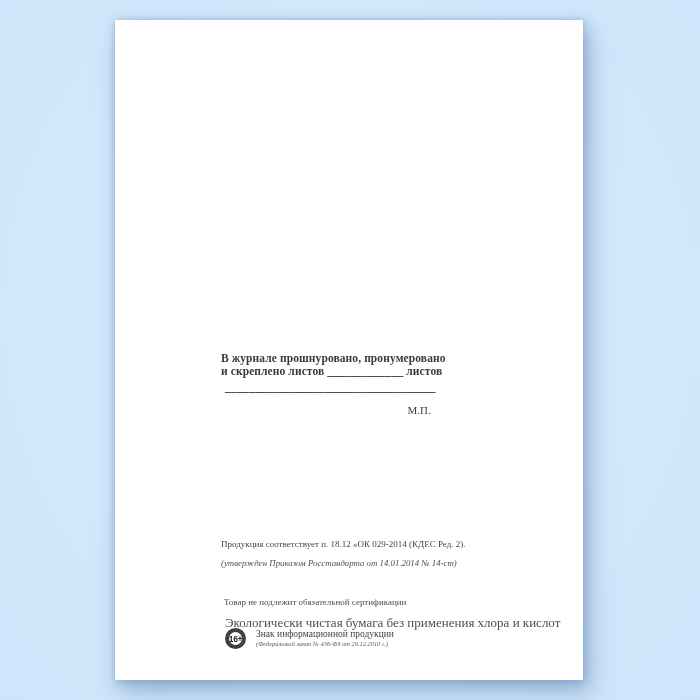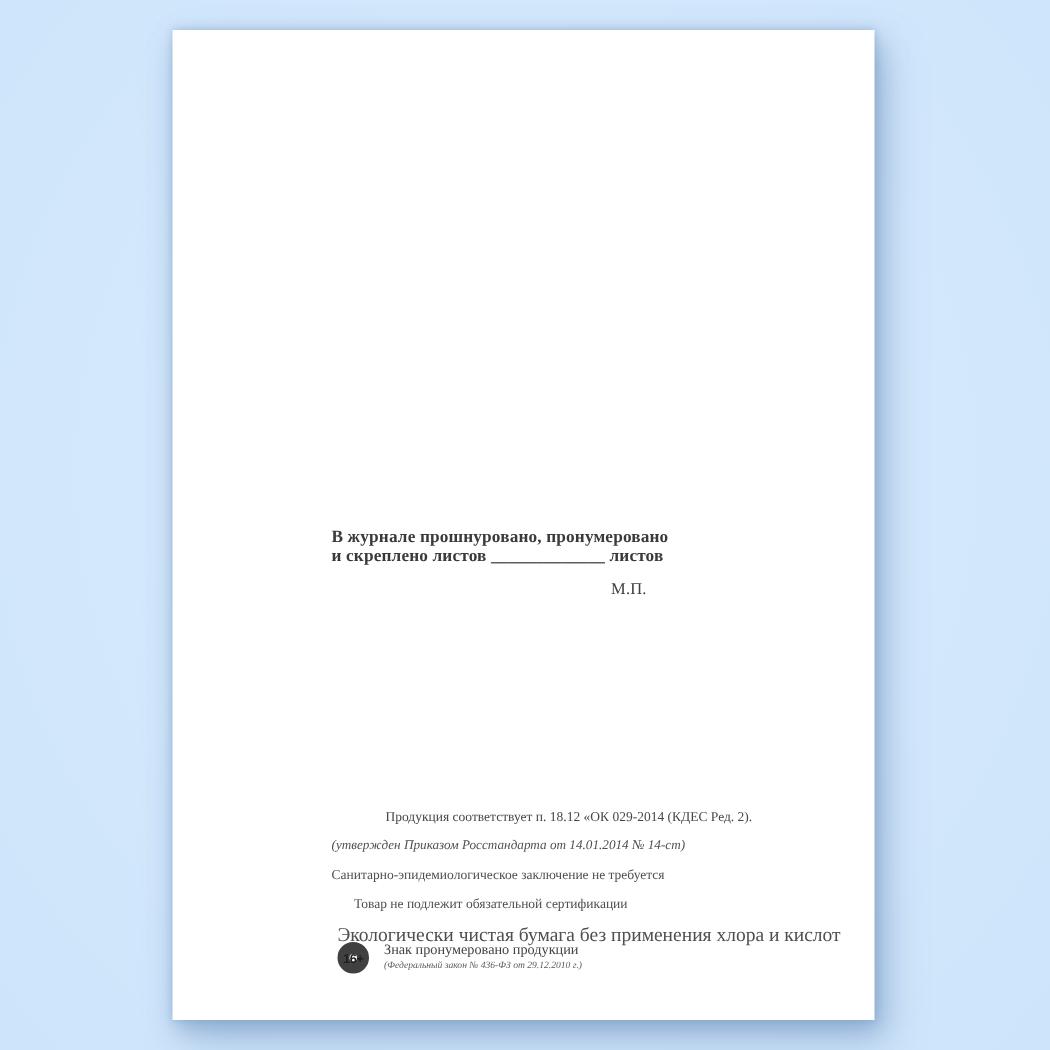--- a/index.html
+++ b/index.html
@@ -47,38 +47,38 @@
     font-weight: normal;
     font-size: 11px;
     color: #404040;
   }
   
   .compliance-line {
     position: absolute;
     white-space: nowrap;
     color: #4f4f4f;
   }
-  .c-line1 { left: 106px; top: 519px; font-size: 9px;   color: #474747; margin-left: 36px; }
+  .c-line1 { left: 106px; top: 519px; font-size: 9px;   color: #474747; }
   .c-line2 { left: 106px; top: 529px; font-size: 8.2px; }
   .c-line3 { left: 106px; top: 538px; font-size: 8.8px; font-style: italic; }
   .c-sanitary      { left: 106px; top: 558px; font-size: 9px; }
-  .c-certification { left: 109px; top: 577px; font-size: 9px; margin-left: 12px; }
+  .c-certification { left: 109px; top: 577px; font-size: 9px; }
   .c-ecology       { left: 110px; top: 595px; font-size: 13px; }
   
   .age-mark {
     position: absolute;
     left: 110px;
     top: 608px;
     display: flex;
     align-items: flex-start;
   }
   .age-icon {
     width: 21px;
     height: 21px;
-    border: 8px solid #404040;
+    border: 4px solid #404040;
     border-radius: 50%;
     display: flex;
     align-items: center;
     justify-content: center;
     font-family: "Liberation Sans", sans-serif;
     font-size: 8.5px;
     font-weight: bold;
     color: #1f1f1f;
     letter-spacing: -0.3px;
     flex: 0 0 auto;
@@ -100,31 +100,31 @@
 </style>
 </head>
 <body>
 
 <div class="scene">
   <div class="page">
 
     <div class="stamp-block">
       <div>В журнале прошнуровано, пронумеровано</div>
       <div>и скреплено листов _____________ листов</div>
+      <div class="stamp-line5">____________________________________</div>
       <div class="stamp-mp">М.П.</div>
     </div>
 
     <div class="compliance-line c-line1">Продукция соответствует п. 18.12 «ОК 029-2014 (КДЕС Ред. 2).</div>
     <div class="compliance-line c-line3">(утвержден Приказом Росстандарта от 14.01.2014 № 14-ст)</div>
-    <div class="compliance-line c-sanitary">Санитарно-эпидемиологическое заключение не требуется</div>
     <div class="compliance-line c-certification">Товар не подлежит обязательной сертификации</div>
     <div class="compliance-line c-ecology">Экологически чистая бумага без применения хлора и кислот</div>
 
     <div class="age-mark">
       <div class="age-icon">16+</div>
       <div class="age-text">
-        <div class="age-title">Знак пронумеровано продукции</div>
+        <div class="age-title">Знак информационной продукции</div>
         <div class="age-law">(Федеральный закон № 436-ФЗ от 29.12.2010 г.)</div>
       </div>
     </div>
 
   </div>
 </div>
 
 </body></html>

